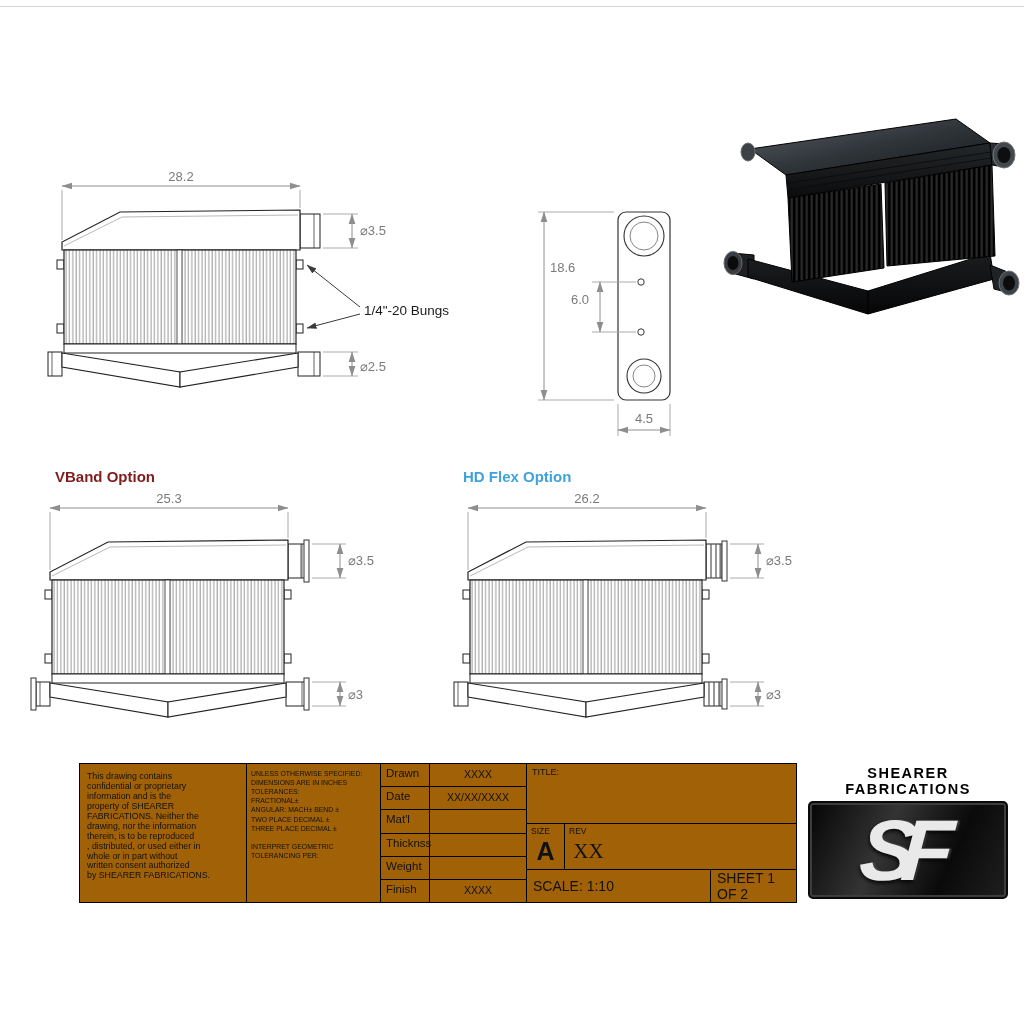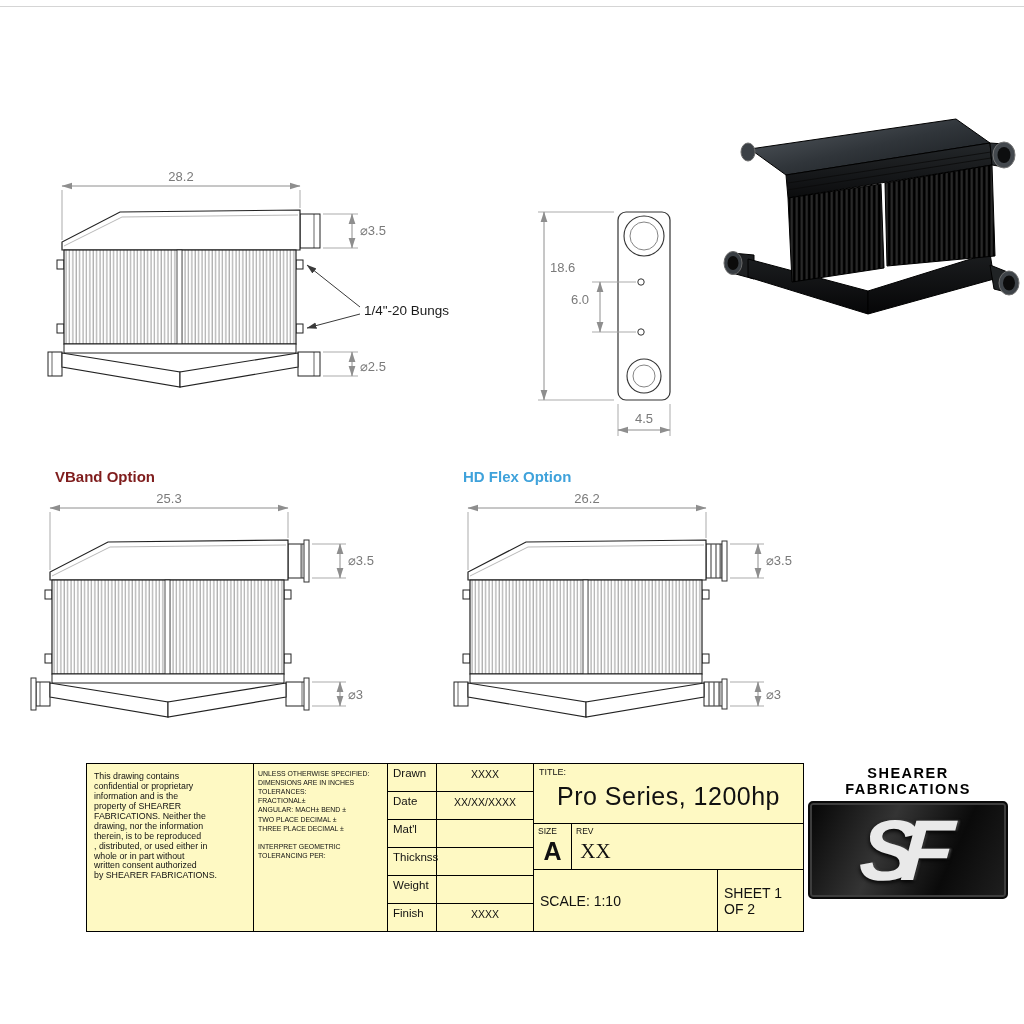--- a/index.html
+++ b/index.html
@@ -11,22 +11,22 @@
   .dim { fill:#7a7a7a; font-size:13px; font-family:"Liberation Sans",sans-serif; }
   .note { fill:#1a1a1a; font-size:13.5px; font-family:"Liberation Sans",sans-serif; }
   .dimline { stroke:#8e8e8e; stroke-width:1; fill:none; }
   .extline { stroke:#a2a2a2; stroke-width:0.9; }
   .leader { stroke:#3a3a3a; stroke-width:1; }
   .opt-label { position:absolute; font-size:15px; font-weight:bold; color:#7f1d1d; }
   .opt-label.accent { color:#3fa2db; }
   .frame-top { position:absolute; left:0; top:6px; width:1024px; border-top:1.5px solid #d5d5d5; }
 
   
-  .tb { position:absolute; left:86px; top:763px; width:718px; height:169px;
-        border:1.6px solid #000; box-sizing:border-box; display:flex; color:#111; background:#fef9c3; }
+  .tb { position:absolute; left:79px; top:763px; width:718px; height:140px;
+        border:1.6px solid #000; box-sizing:border-box; display:flex; color:#111; background:#a16207; }
   .tb * { box-sizing:border-box; }
   .tb-disclaimer { width:167px; border-right:1.2px solid #000; padding:8px 5px 3px 7px;
                    font-size:8.8px; line-height:1.13; white-space:pre-line; }
   .tb-tol { width:134px; border-right:1.2px solid #000; padding:5px 4px; font-size:6.9px; line-height:1.32; }
   .tb-tol .blk { white-space:pre-line; }
   .tb-tol .blk2 { margin-top:9px; white-space:pre-line; }
   .tb-fields { width:146px; border-right:1.2px solid #000; display:flex; flex-direction:column; }
   .tb-frow { flex:1; display:flex; border-bottom:1px solid #000; }
   .tb-frow:last-child { border-bottom:none; }
   .tb-flabel { width:49px; border-right:1px solid #000; padding:3px 0 0 5px; font-size:11.5px; }
@@ -293,21 +293,20 @@
     </div>
     <div class="tb-frow">
       <div class="tb-flabel">Finish</div>
       <div class="tb-fvalue">XXXX</div>
     </div>
   </div>
 
   <div class="tb-main">
     <div class="tb-titlerow">
       <div class="tb-titlelabel">TITLE:</div>
-      <div class="tb-titletext">Pro Series, 1200hp</div>
     </div>
     <div class="tb-sizerow">
       <div class="tb-sizecell">
         <div class="cell-cap">SIZE</div>
         <div class="tb-sizeval">A</div>
       </div>
       <div class="tb-revcell">
         <div class="cell-cap">REV</div>
         <div class="tb-revval">XX</div>
       </div>

